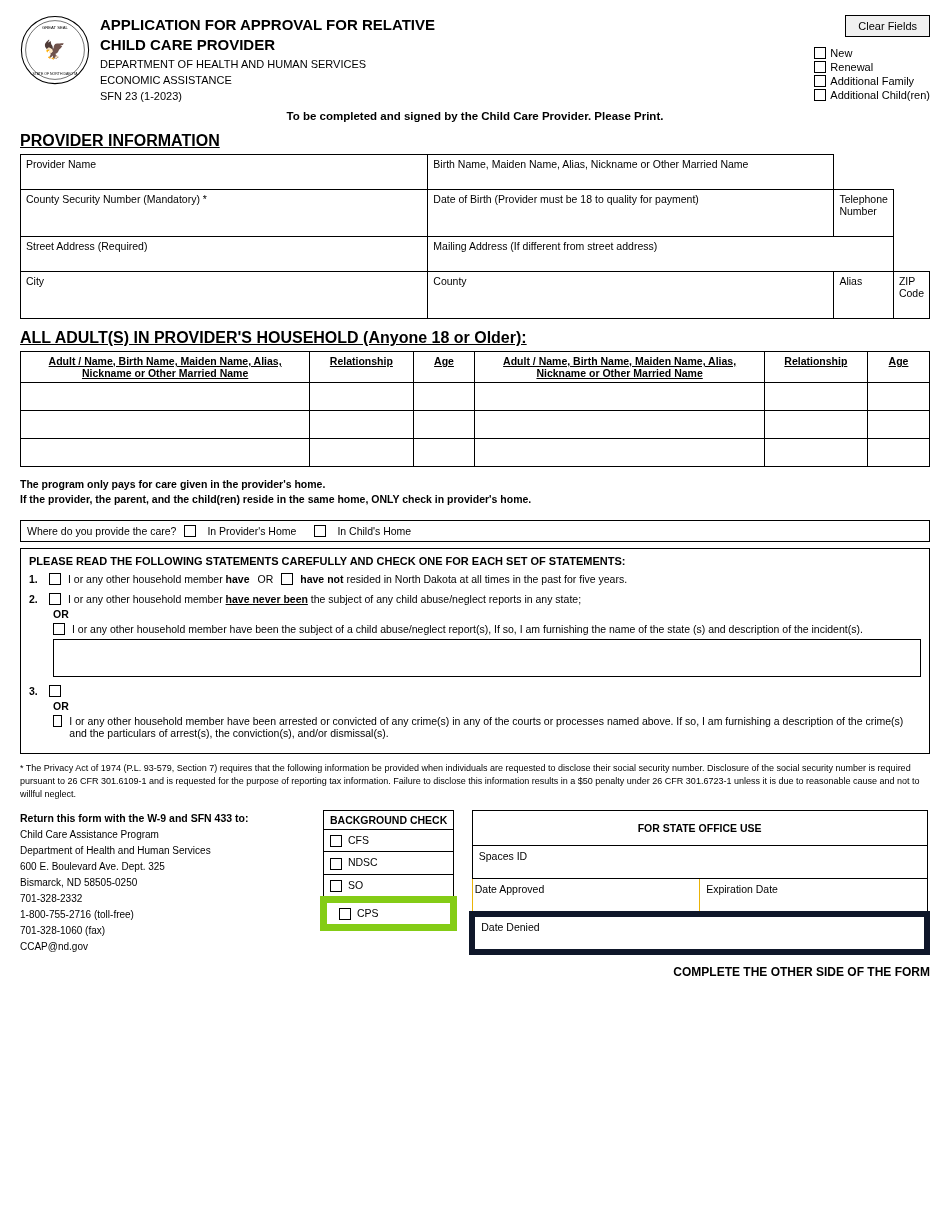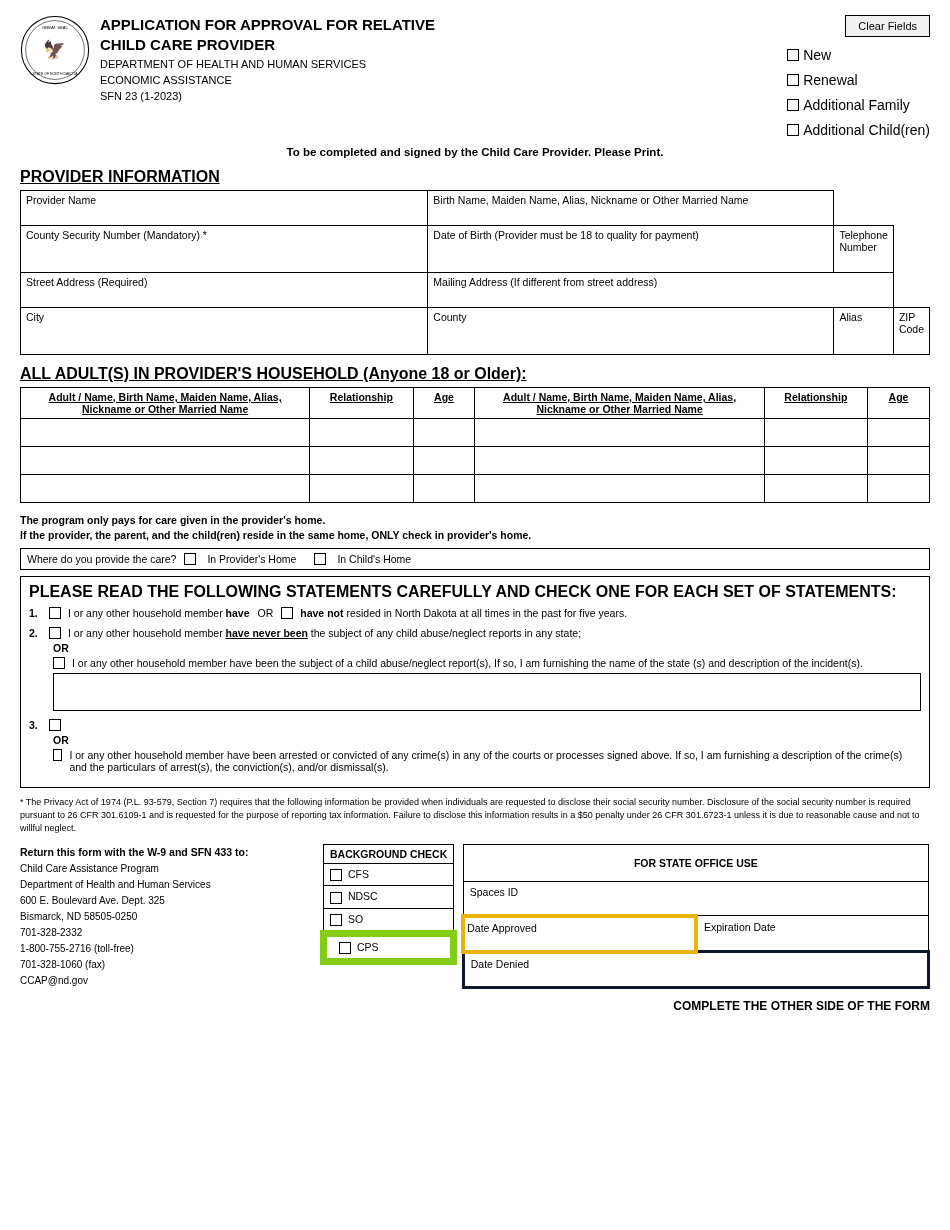--- a/index.html
+++ b/index.html
@@ -46,22 +46,22 @@
       border: 1px solid #000;
       padding: 4px 12px;
       font-size: 11px;
       cursor: pointer;
       background: #f0f0f0;
       margin-bottom: 6px;
     }
     .checkbox-group {
       display: flex;
       flex-direction: column;
-      gap: 9px;
-      font-size: 14px;
+      gap: 2px;
+      font-size: 11px;
     }
     .checkbox-row {
       display: flex;
       align-items: center;
       gap: 4px;
     }
     .checkbox-box {
       width: 12px;
       height: 12px;
       border: 1px solid #000;
@@ -120,21 +120,21 @@
       gap: 8px;
       font-size: 10.5px;
     }
     .statements-section {
       border: 1px solid #000;
       padding: 6px 8px;
       margin-bottom: 8px;
     }
     .statements-title {
       font-weight: bold;
-      font-size: 16px;
+      font-size: 11px;
       margin-bottom: 6px;
     }
     .statement-item {
       margin-bottom: 8px;
     }
     .statement-row {
       display: flex;
       align-items: flex-start;
       gap: 4px;
       margin-bottom: 3px;
@@ -182,21 +182,21 @@
       border: 1px solid #000;
       display: inline-block;
       vertical-align: middle;
       margin-right: 3px;
     }
     .bottom-tables {
       display: flex;
       margin-top: 10px;
     }
     .warning-section {
-      margin-bottom: 6px;
+      margin-bottom: 14px;
       font-size: 10.5px;
       line-height: 1.4;
     }
   </style>
 </head>
 <body>
 
 <div class="header-section">
 
   <svg class="seal" viewBox="0 0 100 100" xmlns="http://www.w3.org/2000/svg">
@@ -383,21 +383,21 @@
   </div>
 
   <div class="statement-item">
     <div class="statement-row">
       <span class="statement-number">3.</span>
       <span class="inline-checkbox"></span>
     </div>
     <div class="or-line"><strong>OR</strong></div>
     <div class="statement-row" style="margin-left:24px;">
       <span class="inline-checkbox"></span>
-      <span>I or any other household member have been arrested or convicted of any crime(s) in any of the courts or processes signed above.  If so, I am furnishing a description of the crime(s) and the particulars of arrest(s), the conviction(s), and/or dismissal(s).</span>
+      <span>I or any other household member have been arrested or convicted of any crime(s) in any of the courts or processes named above.  If so, I am furnishing a description of the crime(s) and the particulars of arrest(s), the conviction(s), and/or dismissal(s).</span>
     </div>
   </div>
 </div>
 
 <div class="disclaimer-text">* The Privacy Act of 1974 (P.L. 93-579, Section 7) requires that the following information be provided when individuals are requested to disclose their social security number.  Disclosure of the social security number is required pursuant to 26 CFR 301.6109-1 and is requested for the purpose of reporting tax information.  Failure to disclose this information results in a $50 penalty under 26 CFR 301.6723-1 unless it is due to reasonable cause and not to willful neglect.</div>
 
 <div class="bottom-tables">
 
   <div class="return-address">
     <div class="return-title">Return this form with the W-9 and SFN 433 to:</div>
@@ -436,43 +436,43 @@
     </tr>
     <tr>
       <td style="border:7px solid #84cc16;padding:4px 12px;font-size:10.5px;">
         <span class="inline-checkbox"></span>
         <span>CPS</span>
       </td>
     </tr>
   </tbody>
     </table>
 
-  <table style="border-collapse:collapse;margin-left:4px;flex:1;">
+  <table style="border-collapse:collapse;margin-left:12px;flex:1;">
     <tbody>
         <tr>
       <th colspan="2" style="border:1px solid #000;padding:3px 6px;font-weight:bold;text-align:center;font-size:10.5px;">FOR STATE OFFICE USE</th>
     </tr>
     <tr>
       <td colspan="2" style="border:1px solid #000;padding:4px 6px;font-size:10.5px;height:32px;">
         <div>Spaces ID</div>
         <input type="text" style="width: 100%; border: none; outline: none; font-size: 11px;">
       </td>
     </tr>
     <tr>
-      <td style="border:4px solid #eab308;padding:4px 2px;font-size:10.5px;width:50%;height:32px;">
+      <td style="border:1px solid #eab308;padding:4px 2px;font-size:10.5px;width:50%;height:32px;">
         <div>Date Approved</div>
         <input type="text" style="width: 100%; border: none; outline: none; font-size: 11px;">
       </td>
       <td style="border:1px solid #000;padding:4px 6px;font-size:10.5px;width:50%;height:32px;">
         <div>Expiration Date</div>
         <input type="text" style="width: 100%; border: none; outline: none; font-size: 11px;">
       </td>
     </tr>
     <tr>
-      <td colspan="2" style="border:3px solid #0f172a;padding:4px 6px;font-size:10.5px;height:32px;">
+      <td colspan="2" style="border:6px solid #0f172a;padding:4px 6px;font-size:10.5px;height:32px;">
         <div>Date Denied</div>
         <input type="text" style="width: 100%; border: none; outline: none; font-size: 11px;">
       </td>
     </tr>
   </tbody>
     </table>
 </div>
 
 <div class="complete-footer">COMPLETE THE OTHER SIDE OF THE FORM</div>
 

